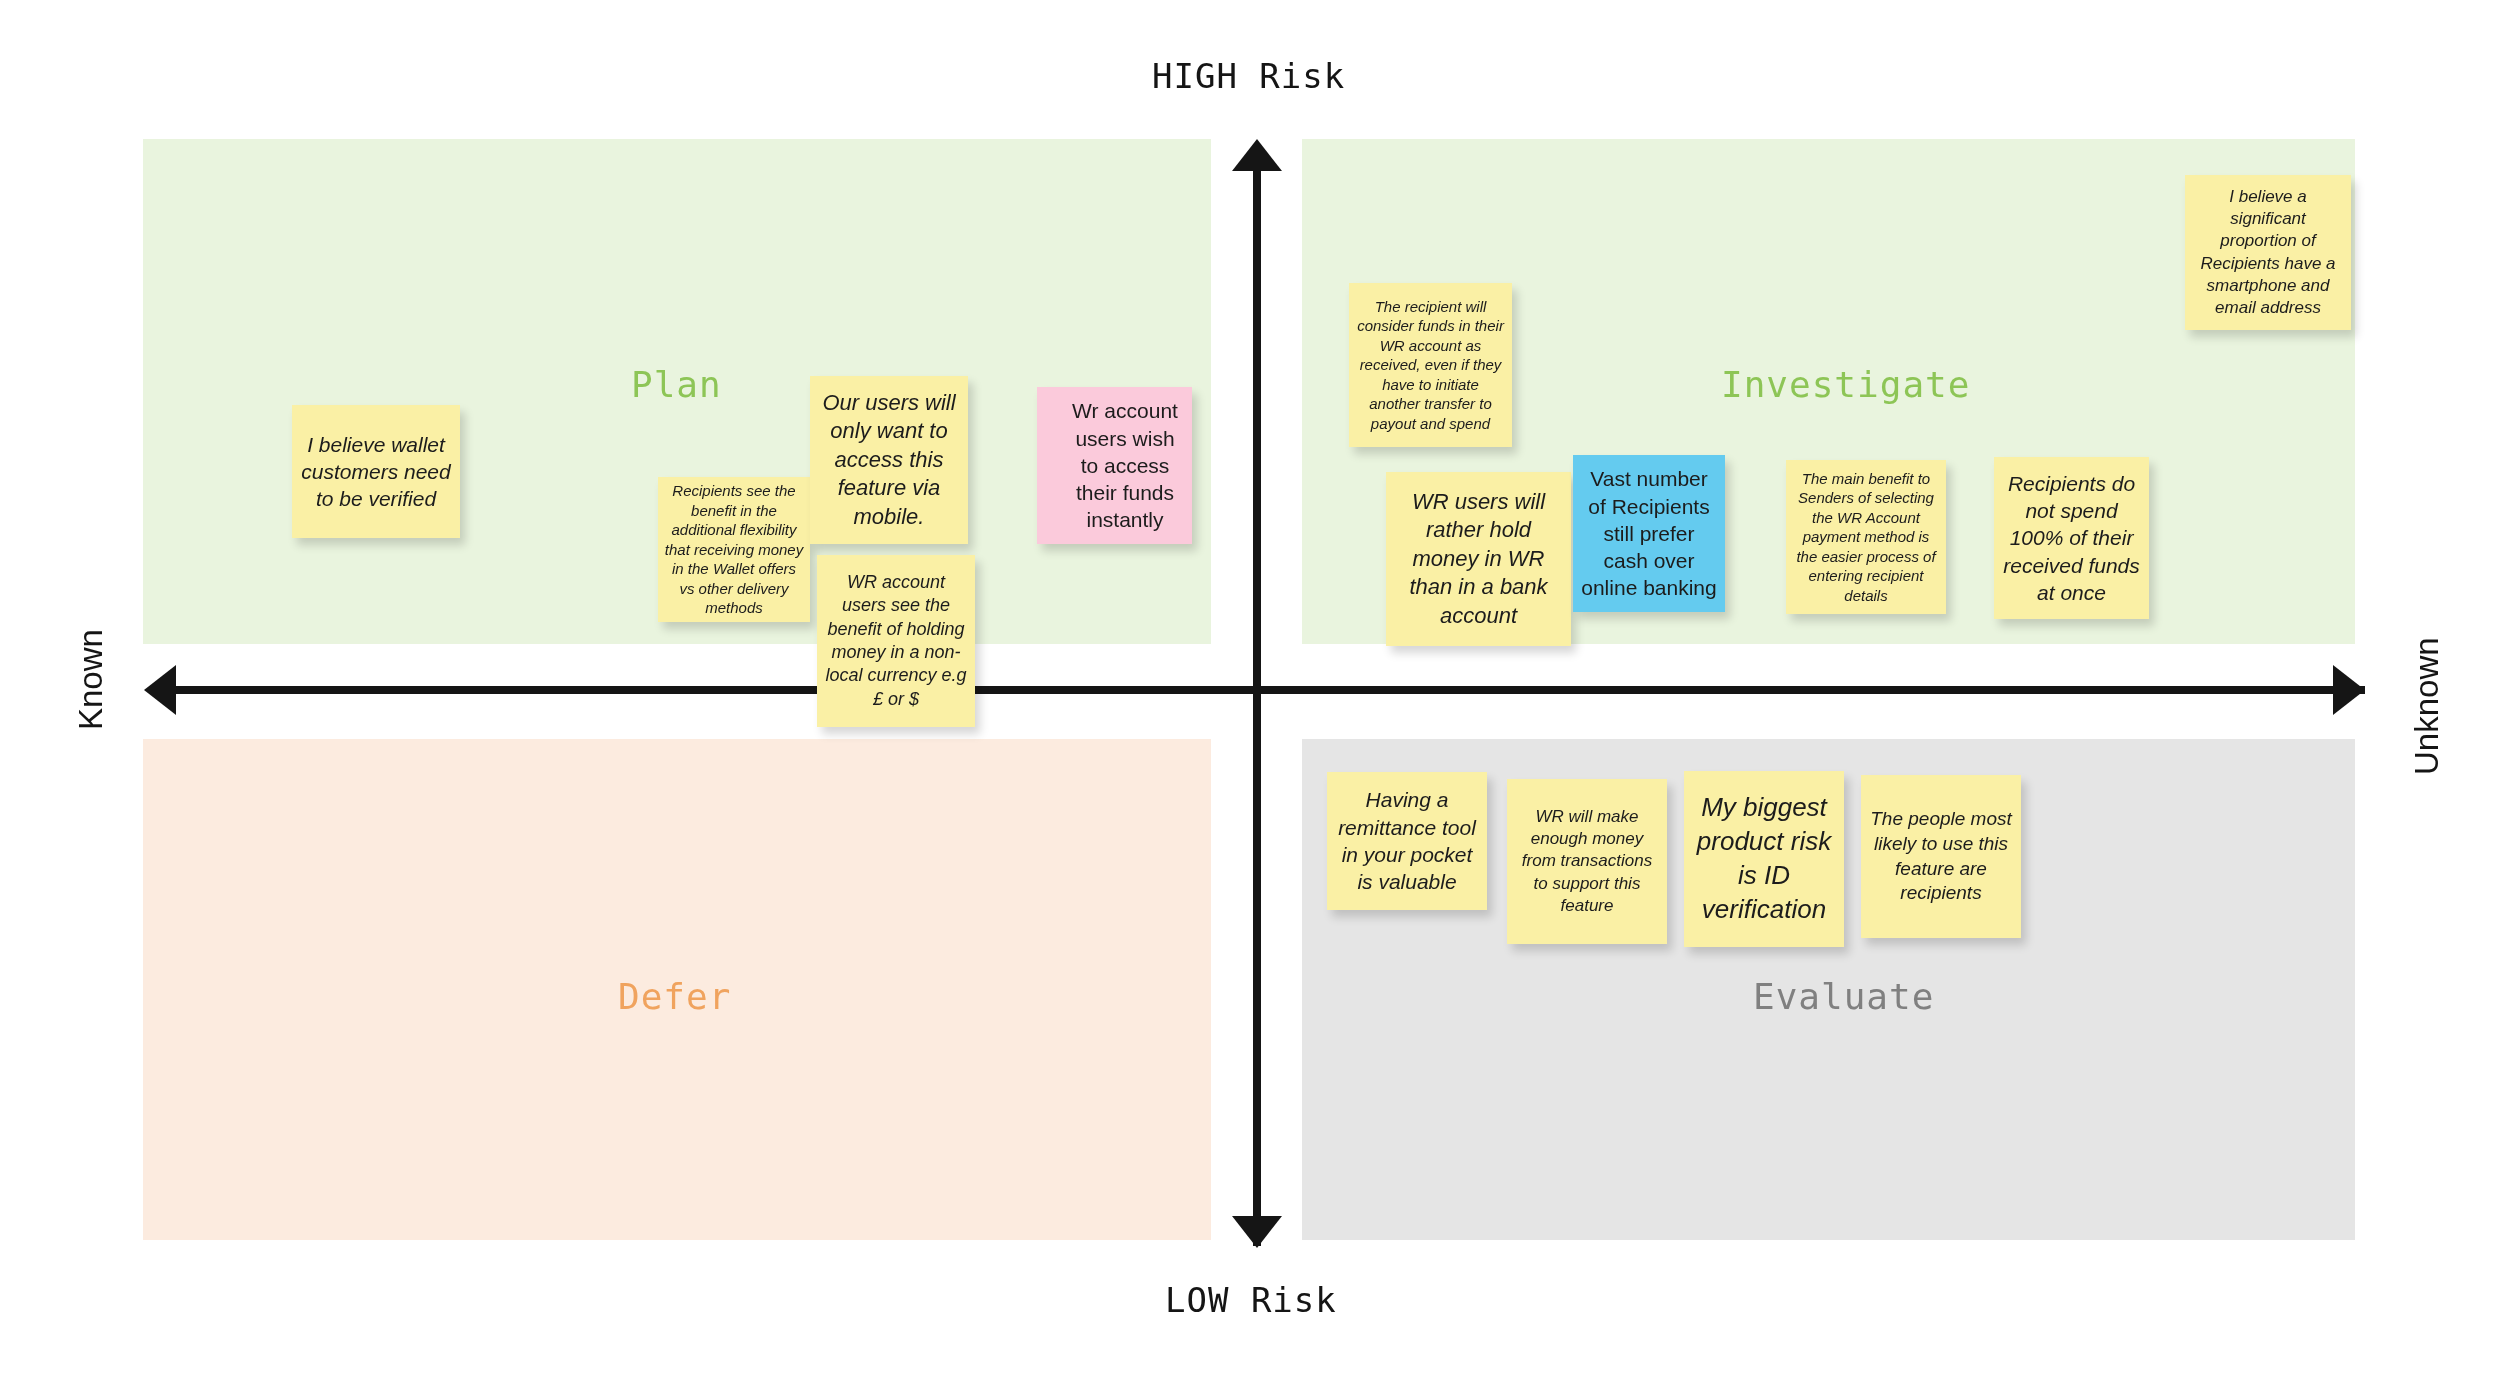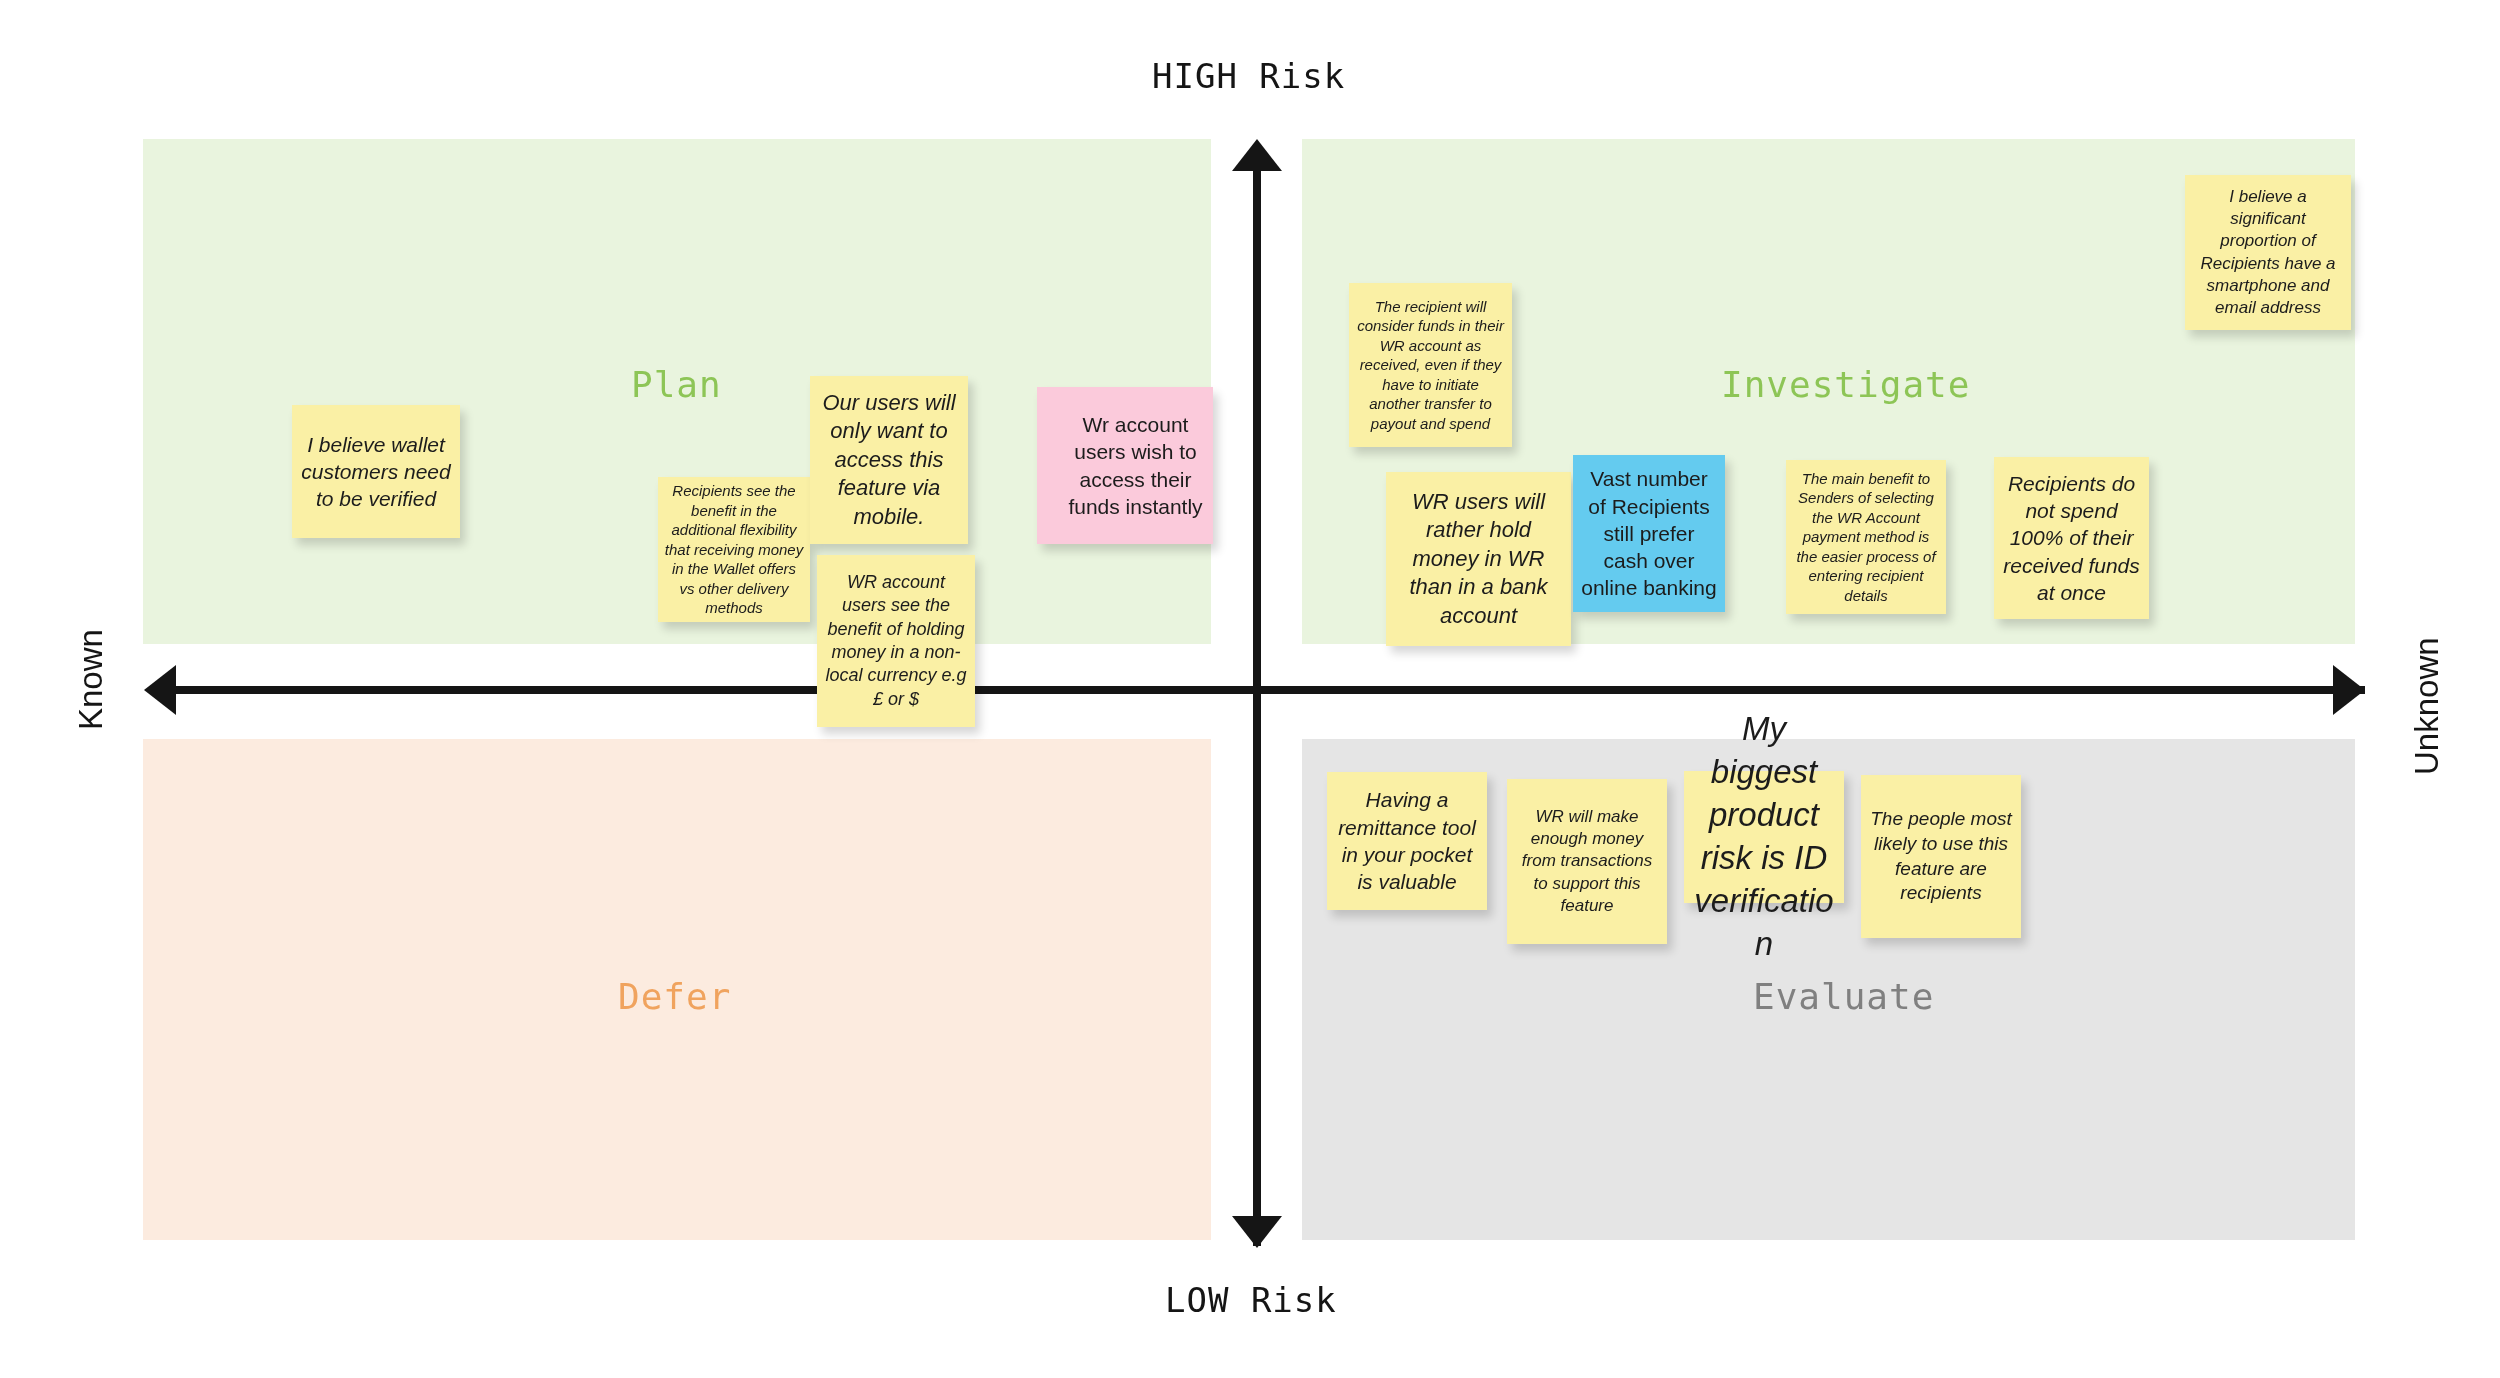--- a/index.html
+++ b/index.html
@@ -161,21 +161,21 @@
   <div id="notes-layer">
       <div class="note yellow" style="left: 292px; top: 405px; width: 168px; height: 133px; font-size: 21px;">
         <span>I believe wallet customers need to be verified</span>
       </div>
       <div class="note yellow" style="left: 658px; top: 477px; width: 152px; height: 145px; font-size: 15px;">
         <span>Recipients see the benefit in the additional flexibility that receiving money in the Wallet offers vs other delivery methods</span>
       </div>
       <div class="note yellow" style="left: 810px; top: 376px; width: 158px; height: 168px; font-size: 22px;">
         <span>Our users will only want to access this feature via mobile.</span>
       </div>
-      <div class="note pink" style="left: 1037px; top: 387px; width: 176px; height: 157px; font-size: 21px; padding-left: 27px;">
+      <div class="note pink" style="left: 1037px; top: 387px; width: 155px; height: 157px; font-size: 21px; padding-left: 27px;">
         <span>Wr account users wish to access their funds instantly</span>
       </div>
       <div class="note yellow" style="left: 817px; top: 555px; width: 158px; height: 172px; font-size: 18px;">
         <span>WR account users see the benefit of holding money in a non-local currency e.g £ or $</span>
       </div>
       <div class="note yellow" style="left: 1349px; top: 283px; width: 163px; height: 164px; font-size: 15px;">
         <span>The recipient will consider  funds in their WR account as received, even if they have to initiate another transfer to payout and spend</span>
       </div>
       <div class="note yellow" style="left: 1386px; top: 472px; width: 185px; height: 174px; font-size: 22px;">
         <span>WR users will rather hold money in WR than in a bank account</span>
@@ -191,21 +191,21 @@
       </div>
       <div class="note yellow" style="left: 2185px; top: 175px; width: 166px; height: 155px; font-size: 17px;">
         <span>I believe a significant proportion of Recipients have a smartphone and email address</span>
       </div>
       <div class="note yellow" style="left: 1327px; top: 772px; width: 160px; height: 138px; font-size: 21px;">
         <span>Having a remittance tool in your pocket is valuable</span>
       </div>
       <div class="note yellow" style="left: 1507px; top: 779px; width: 160px; height: 165px; font-size: 17px;">
         <span>WR will make enough money from transactions to support this feature</span>
       </div>
-      <div class="note yellow" style="left: 1684px; top: 771px; width: 160px; height: 132px; font-size: 33px;">
+      <div class="note yellow" style="left: 1684px; top: 771px; width: 160px; height: 176px; font-size: 26px;">
         <span>My biggest product risk is ID verification</span>
       </div>
       <div class="note yellow" style="left: 1861px; top: 775px; width: 160px; height: 163px; font-size: 19px;">
         <span>The people most likely to use this feature are recipients</span>
       </div>
     </div>
 
 </div>
 
 </body></html>

